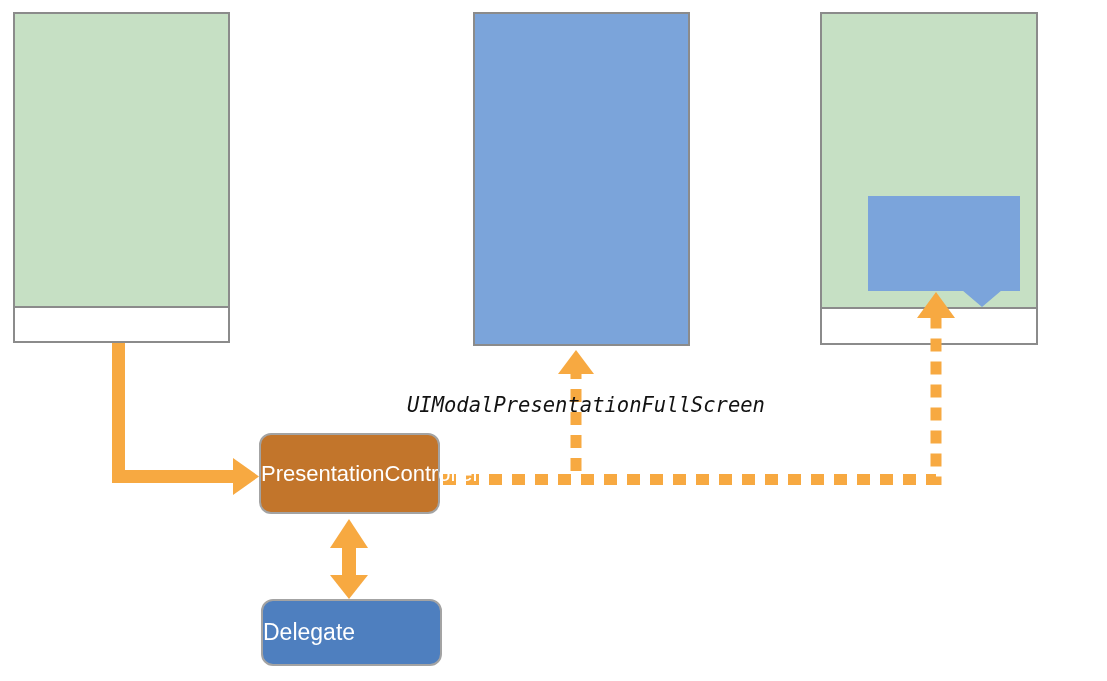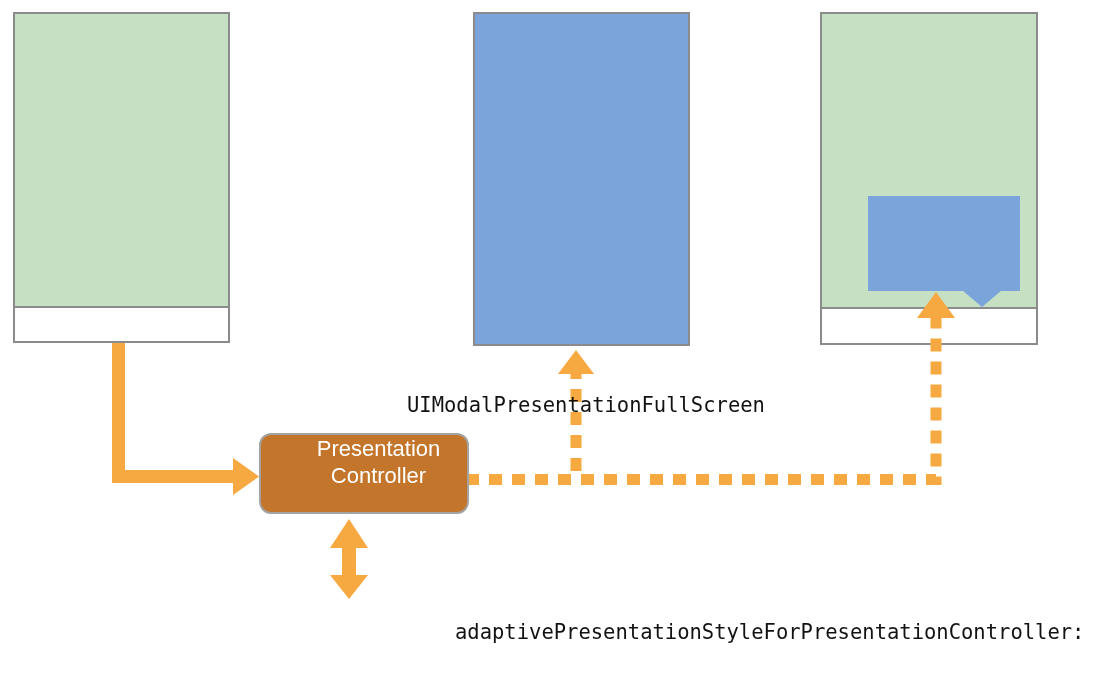--- a/index.html
+++ b/index.html
@@ -50,47 +50,46 @@
   }
   
   .arrows{position:absolute;left:0;top:0;z-index:3;}
   .arrow-stroke{fill:none;stroke:var(--arrow-orange,#F7A941);}
   .arrow-fill{fill:var(--arrow-orange,#F7A941);stroke:none;}
   
   .node{
     position:absolute;
     border:2px solid #A3A3A3;
     border-radius:12px;
-    display:flex;flex-direction:column;
-    align-items:center;justify-content:flex-start;
+    display:flex;flex-direction:row;
+    align-items:center;justify-content:space-between;
     color:#ffffff;
     text-align:center;
     z-index:4;
-    padding-left:29px;
   }
   .node-controller{
     left:259px;top:433px;width:177px;height:77px;
     background:var(--controller-orange,#C2752B);
     font-size:22px;line-height:27px;
   }
   .node-delegate{
     left:261px;top:599px;width:177px;height:63px;
     background:var(--delegate-blue,#4E7FBF);
     font-size:23px;
   }
   
   .code-label{
     position:absolute;
     font-family:"DejaVu Sans Mono", monospace;
     font-size:20.5px;
     color:#121212;
     white-space:nowrap;
     z-index:5;
   }
-  .label-fullscreen{left:407px;top:393px;}
+  .label-fullscreen{left:407px;top:393px;font-style:italic;}
   .label-none{left:797px;top:393px;}
   .label-method{left:455px;top:620px;}
 </style>
 </head>
 <body>
 
 <div class="canvas">
 
   <div class="device device-left">
     <div class="screen-green"></div>
@@ -120,17 +119,19 @@
     <path class="arrow-stroke" stroke-width="14" d="M349,546 L349,577"></path>
     <polygon class="arrow-fill" points="330,548 368,548 349,519"></polygon>
     <polygon class="arrow-fill" points="330,575 368,575 349,599"></polygon>
   </svg>
 
   <div class="node node-controller">
     <span>Presentation</span>
     <span>Controller</span>
   </div>
 
+  <div class="node node-delegate">
+    <span>Delegate</span>
+  </div>
 
   <div class="code-label label-fullscreen">UIModalPresentationFullScreen</div>
-  <div class="code-label label-method">adaptivePresentationStyleForPresentationController:</div>
 
 </div>
 
 </body></html>

